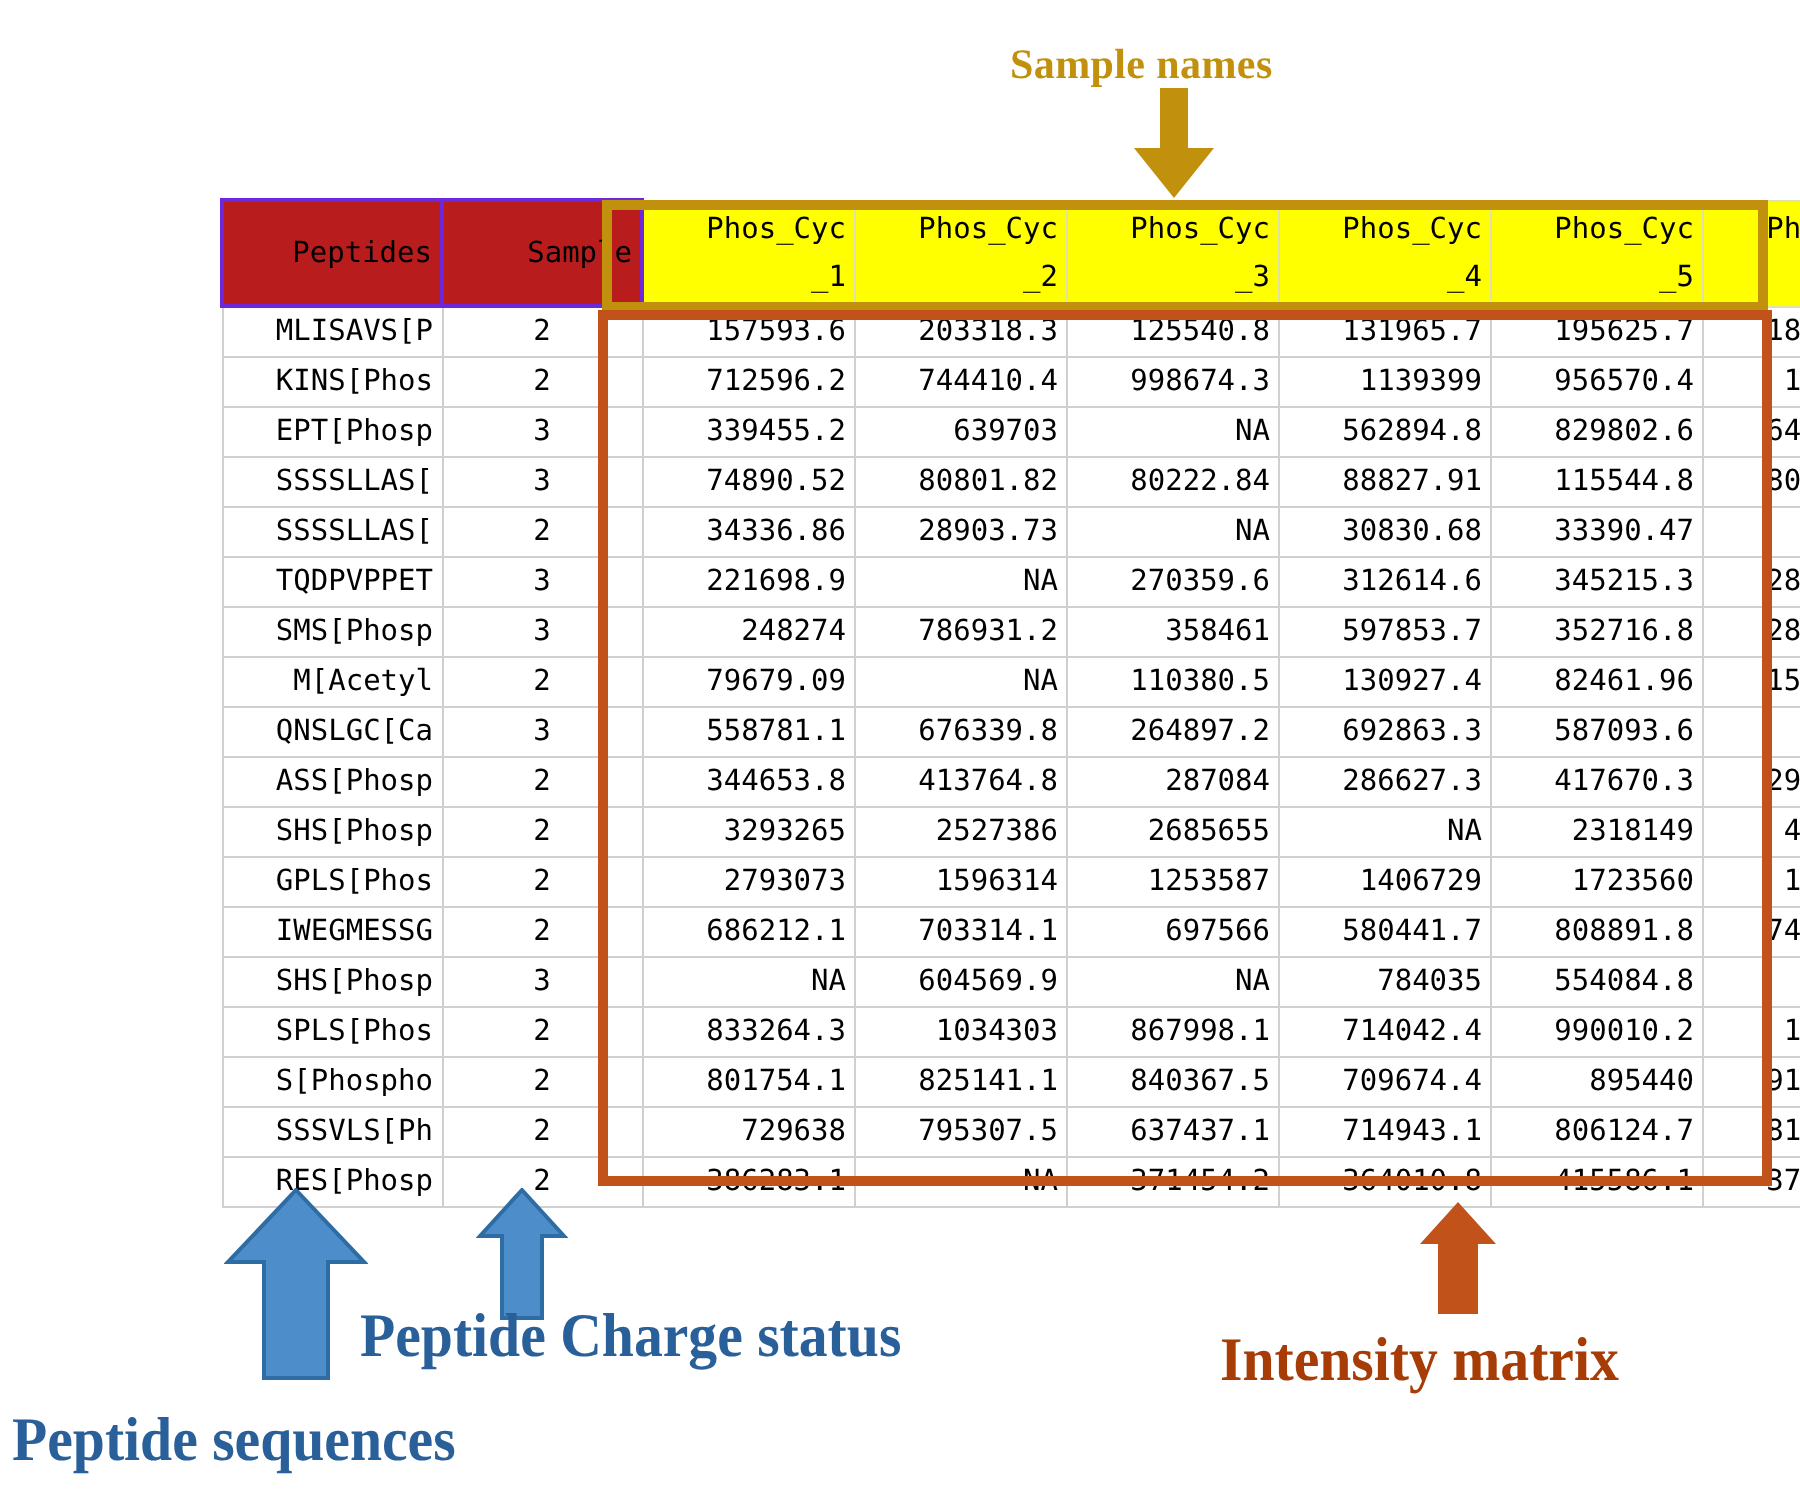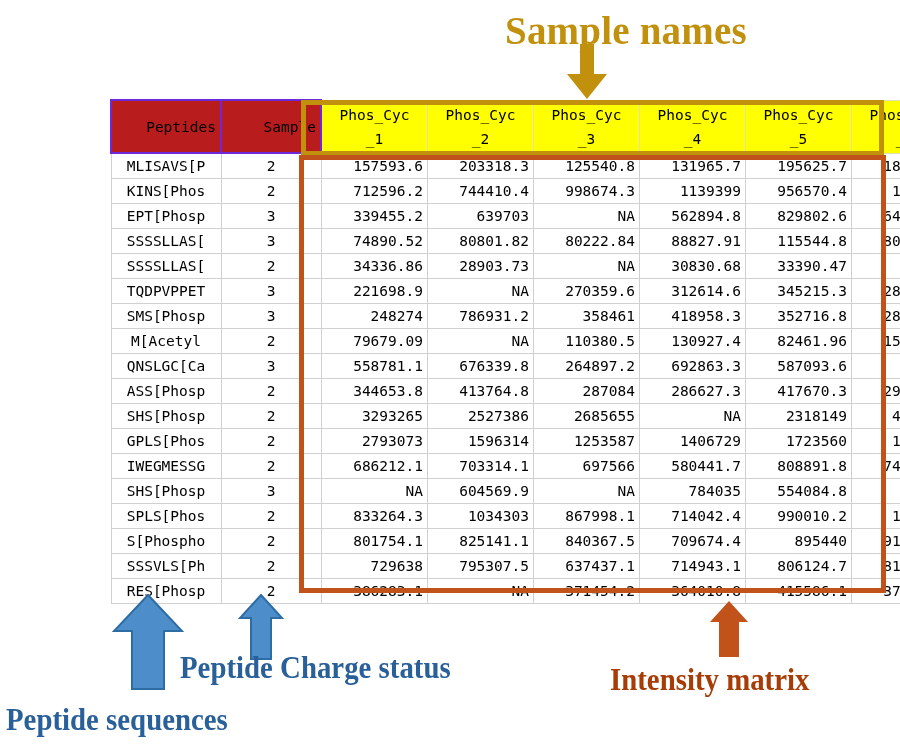--- a/index.html
+++ b/index.html
@@ -7,24 +7,24 @@
     width:900px;height:749px;
     background:#ffffff;
     font-family:"Liberation Sans", sans-serif;
     position:relative;
     overflow:hidden;
   }
 
   
   #sample-names-title{
     position:absolute;
-    left:505px; top:8px;
+    left:505px; top:20px;
     font-family:"Liberation Serif", serif;
     font-weight:bold;
-    font-size:39px;
+    font-size:21px;
     color:#c1900c;
     letter-spacing:.2px;
     white-space:nowrap;
   }
 
   
   .arrow{position:absolute;}
   .arrow svg{display:block;}
 
   #arrow-sample-names{ left:566px; top:44px; }
@@ -81,31 +81,31 @@
   
   #sheet thead th{
     background:#b91c1c;
     text-align:right;
     height:50px;
     vertical-align:middle;
     border:2px solid #6d28d9;
   }
   #sheet thead th.sample{
     background:#ffff00;
-    text-align:center;
+    text-align:right;
     line-height:24px;
     vertical-align:top;
     padding-top:2px;
     border:1px solid #e0e0b0;
   }
   .col-pep{width:100px;}
   .col-chg{width:90px;}
   .col-val{width:97px;}
 
-  td.pep{text-align:center;}
+  td.pep{text-align:right;}
   td.chg{text-align:center;}
   td.num{text-align:right;}
   td.na{text-align:right;}
 
   
   #yellow-box{
     position:absolute;
     left:301px; top:100px;
     width:583px; height:56px;
     border:5px solid #c1900c;
@@ -206,21 +206,21 @@
         <td class="col-val num">312614.6</td>
         <td class="col-val num">345215.3</td>
         <td class="col-val num">284286.5</td>
       </tr>
       <tr>
         <td class="pep col-pep">SMS[Phosp</td>
         <td class="chg col-chg">3</td>
         <td class="col-val num">248274</td>
         <td class="col-val num">786931.2</td>
         <td class="col-val num">358461</td>
-        <td class="col-val num">418958.3</td>
+        <td class="col-val num">597853.7</td>
         <td class="col-val num">352716.8</td>
         <td class="col-val num">285275.5</td>
       </tr>
       <tr>
         <td class="pep col-pep">M[Acetyl</td>
         <td class="chg col-chg">2</td>
         <td class="col-val num">79679.09</td>
         <td class="col-val na">NA</td>
         <td class="col-val num">110380.5</td>
         <td class="col-val num">130927.4</td>

